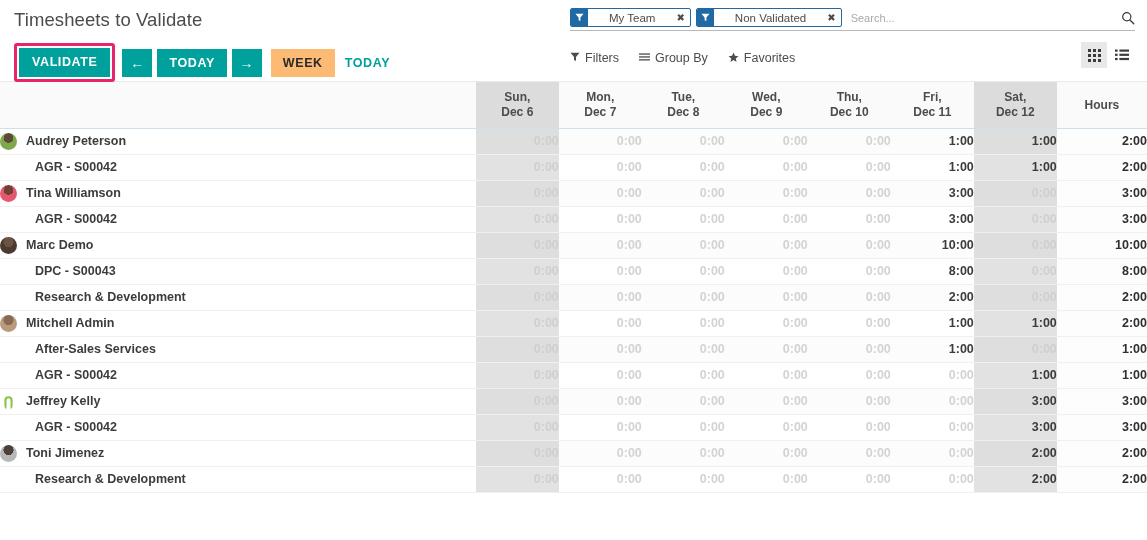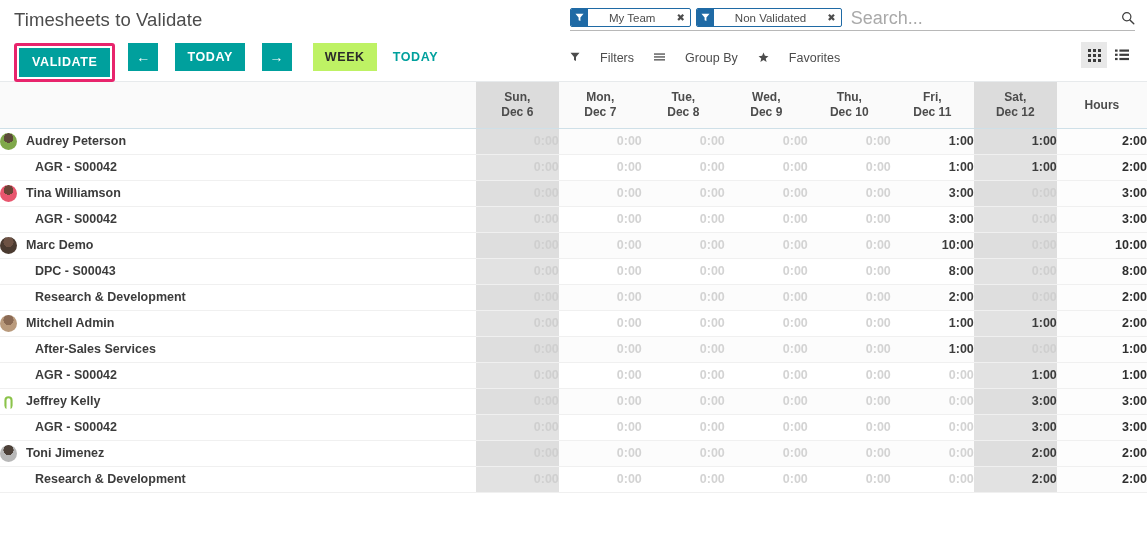--- a/index.html
+++ b/index.html
@@ -17,21 +17,21 @@
     display: flex; align-items: flex-start;
     border-bottom: 1px solid #e7eaec;
     background: #fff;
     position: relative;
   }
   .topbar-left { width: 560px; padding: 6px 0 16px 14px; }
   .page-title {
     font-size: 18.5px; color: #4c4c4c; font-weight: 400;
     letter-spacing: .1px; line-height: 24px; padding-top: 2px;
   }
-  .btn-row { display: flex; align-items: flex-start; margin-top: 11px; gap: 6px; }
+  .btn-row { display: flex; align-items: center; margin-top: 11px; gap: 0; }
 
   .validate-wrap {
     border: 3px solid #e8246c; border-radius: 3px;
     padding: 2px; display: inline-block; background: #fff;
     margin-right: 7px;
   }
   .btn-validate {
     background: #00a09d; color: #fff; border: none;
     font-size: 12.5px; font-weight: bold; letter-spacing: .6px;
     padding: 8px 13px; cursor: pointer; line-height: 13px;
@@ -40,21 +40,21 @@
   .btn-teal {
     background: #00a09d; color: #fff; border: none;
     font-size: 12.5px; font-weight: bold; letter-spacing: .6px;
     height: 28px; padding: 0 12px; cursor: pointer;
     display: inline-flex; align-items: center; justify-content: center;
     font-family: "Liberation Sans", sans-serif;
   }
   .btn-arrow { width: 30px; padding: 0; font-size: 14px; }
   .gap4 { width: 5px; }
   .btn-scale {
-    background: #bef264; color: #2b2b2b; border: none;
+    background: #fdba74; color: #2b2b2b; border: none;
     font-size: 12.5px; font-weight: bold; letter-spacing: .6px;
     height: 28px; padding: 0 12px; cursor: pointer;
     display: inline-flex; align-items: center;
     font-family: "Liberation Sans", sans-serif;
   }
   .btn-scale-off {
     background: transparent; color: #00a09d; border: none;
     font-size: 12.5px; font-weight: bold; letter-spacing: .6px;
     height: 28px; padding: 0 10px; cursor: pointer;
     display: inline-flex; align-items: center;
@@ -83,35 +83,35 @@
   .facet-lbl {
     font-size: 11.5px; color: #4d4d4d; padding: 0 4px 0 5px;
     display: flex; align-items: center; white-space: nowrap;
   }
   .facet-x {
     font-size: 10px; color: #4d4d4d; padding: 0 5px 0 1px;
     display: flex; align-items: center; cursor: pointer;
   }
   .search-input {
     flex: 1; border: none; outline: none; background: transparent;
-    font-size: 18px; color: #666; padding: 0 4px;
+    font-size: 11px; color: #666; padding: 0 4px;
     font-family: "Liberation Sans", sans-serif;
   }
   .search-input::placeholder { color: #a9a9a9; }
   .search-mag {
     width: 22px; display: flex; align-items: center; justify-content: flex-end;
     color: #4d4d4d; font-size: 14px; cursor: pointer;
   }
 
   .filters-row {
     display: flex; align-items: center; margin-top: 14px;
     position: relative; height: 26px;
   }
   .fbtn {
-    display: inline-flex; align-items: center; gap: 20px;
+    display: inline-flex; align-items: center; gap: 5px;
     font-size: 12.5px; color: #4c4c4c; margin-right: 20px;
     cursor: pointer; font-weight: normal;
   }
   .fbtn .gi { font-size: 11px; color: #4c4c4c; }
   .viewtoggle {
     position: absolute; right: 0; top: -3px;
     display: flex; align-items: center; gap: 2px;
   }
   .vbtn {
     width: 26px; height: 26px; display: flex;

